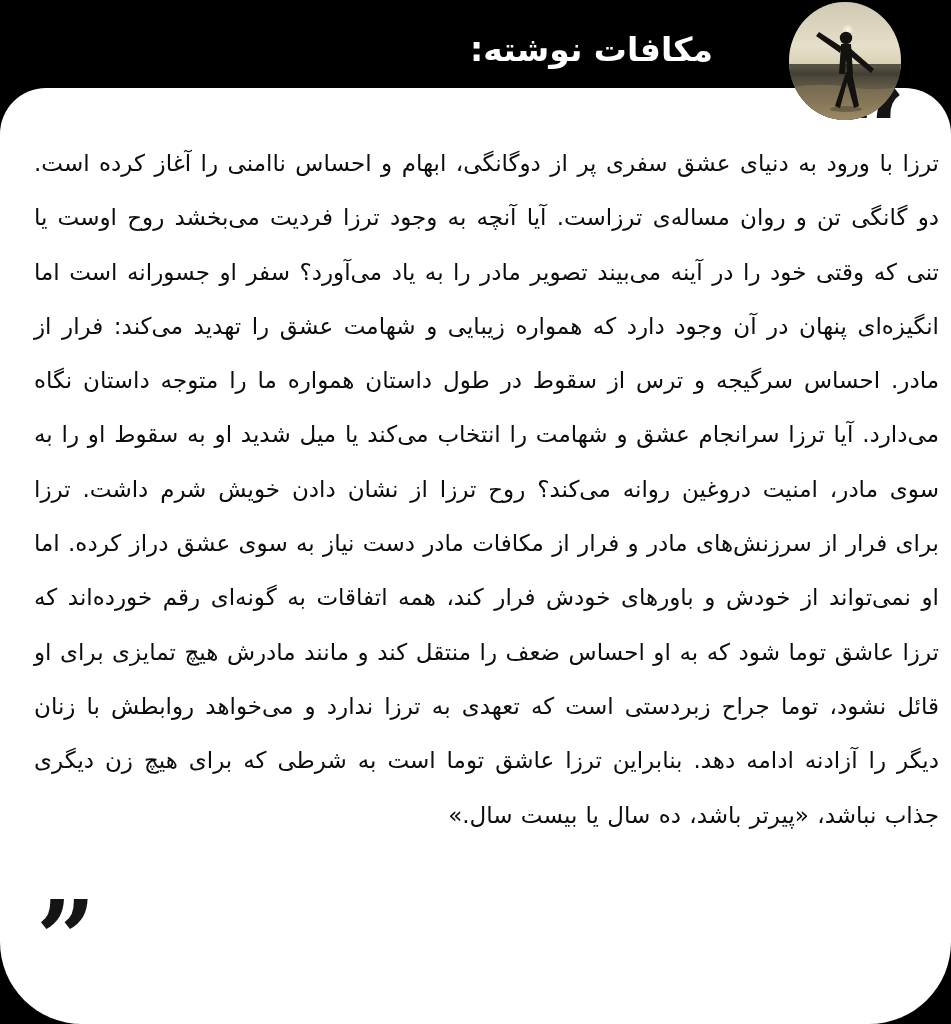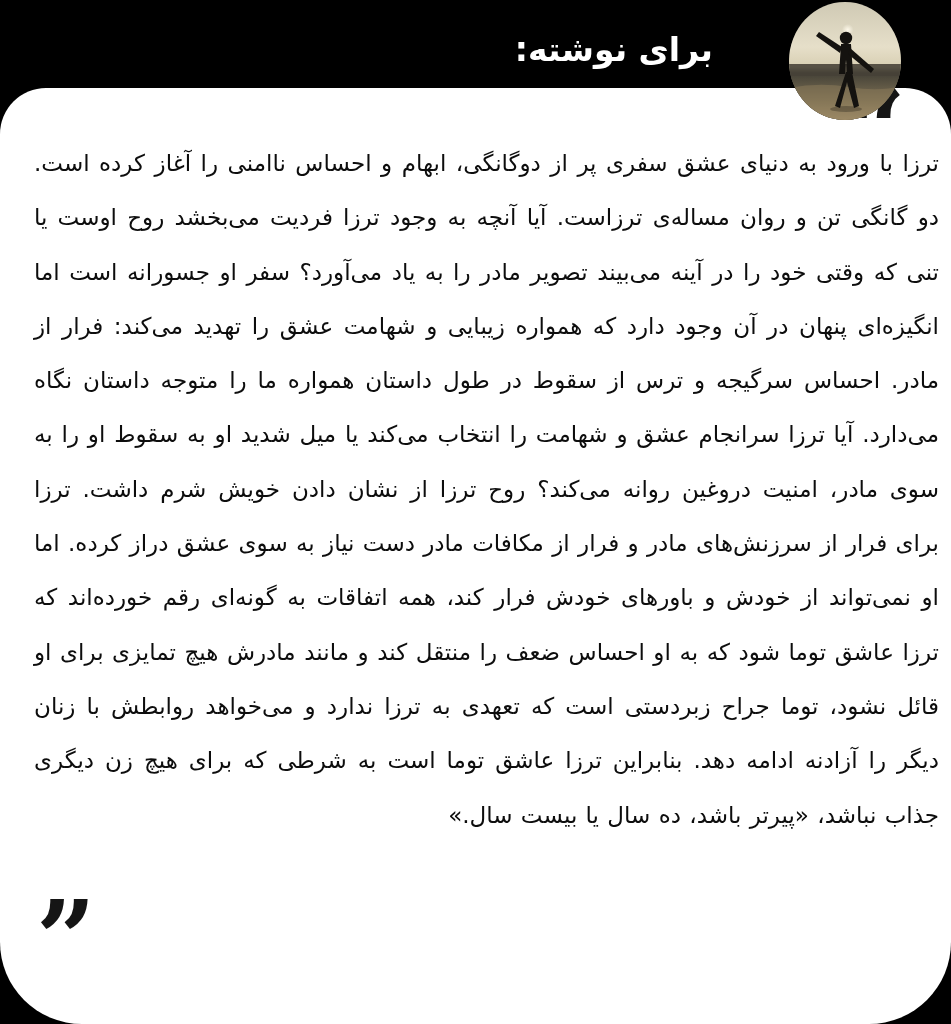--- a/index.html
+++ b/index.html
@@ -111,21 +111,21 @@
     word-spacing: 1px;
     margin-left: 10px;
   }
 </style>
 </head>
 <body>
 
 <div class="canvas">
 
   <div class="header">
-    <div class="header-title">برای نوشته:</div>
+    <div class="header-title">مکافات نوشته:</div>
   </div>
 
   <div class="avatar">
     <svg viewBox="0 0 112 118" preserveAspectRatio="xMidYMid slice">
       <defs>
         <linearGradient id="sky" x1="0" y1="0" x2="0" y2="1">
           <stop offset="0%" stop-color="#cfc9b4"></stop>
           <stop offset="38%" stop-color="#e6dfc9"></stop>
           <stop offset="55%" stop-color="#d8cfb3"></stop>
           <stop offset="60%" stop-color="#6f6a59"></stop>

